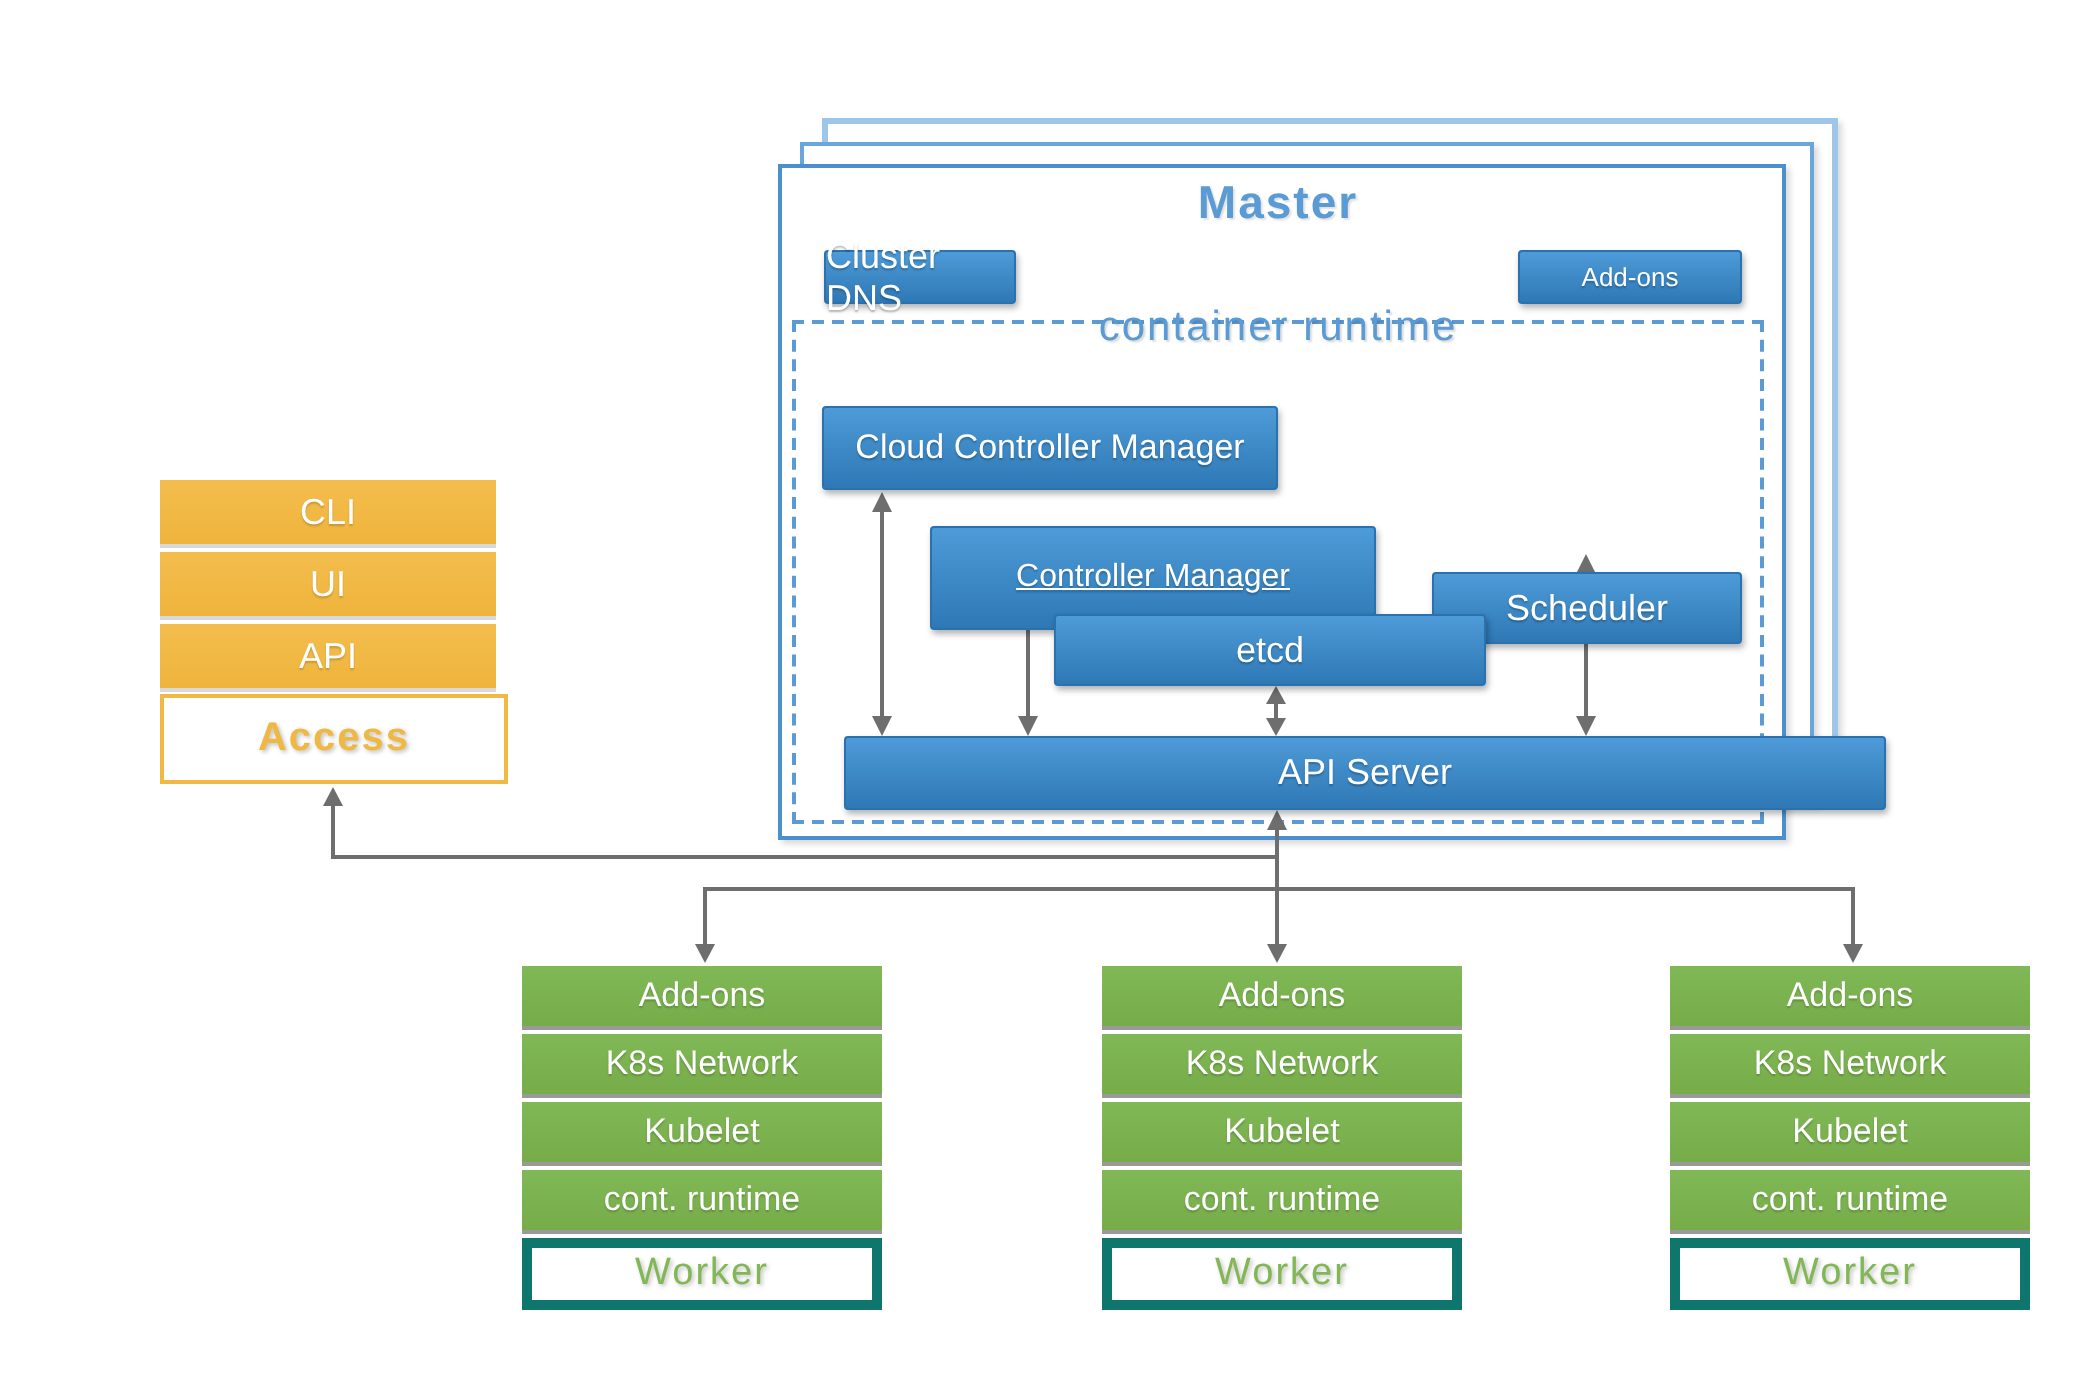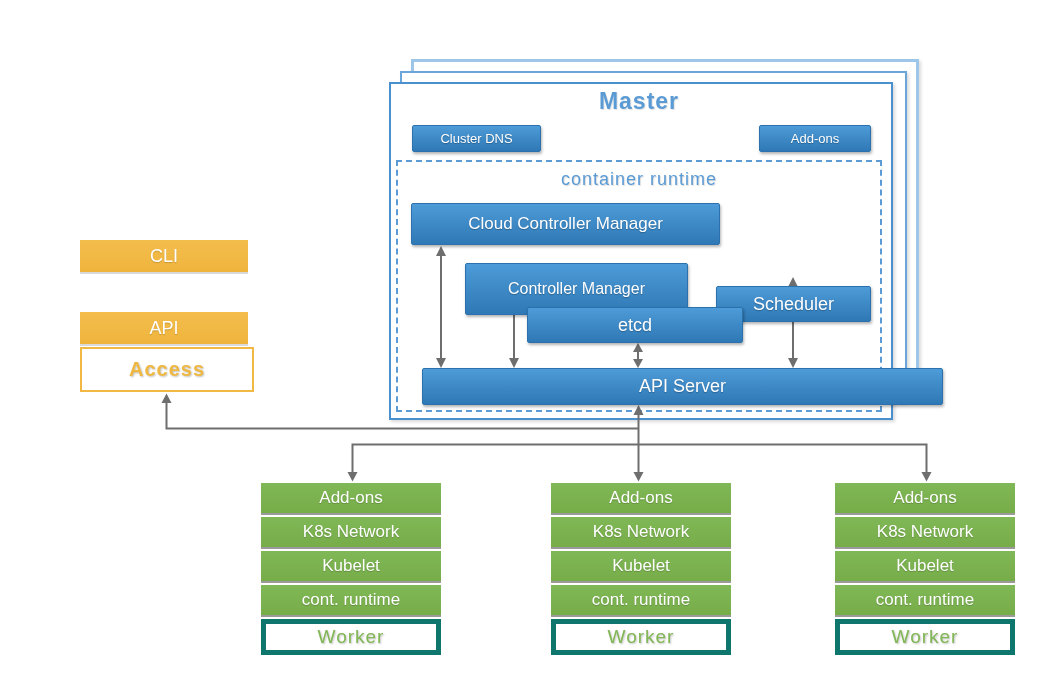--- a/index.html
+++ b/index.html
@@ -14,34 +14,34 @@
   .master-main{left:389px;top:82px;width:500px;height:334px;border:2px solid #4a90cf;z-index:3;}
   .master-title{
     position:absolute;left:389px;top:88px;width:500px;text-align:center;z-index:7;
     color:#5b9bd5;font-size:23px;letter-spacing:1px;text-shadow:1px 1px 1px rgba(0,0,0,0.12);font-weight:bold;
   }
   .runtime-box{
     position:absolute;left:396px;top:160px;width:486px;height:252px;
     border:2px dashed #5b9bd5;background:transparent;z-index:4;box-sizing:border-box;
   }
   .runtime-title{
-    position:absolute;left:396px;top:169px;width:486px;text-align:center;z-index:7;
-    color:#5b9bd5;font-size:18px;letter-spacing:1px;text-shadow:1px 1px 1px rgba(0,0,0,0.15);
+    position:absolute;left:396px;top:152px;width:486px;text-align:center;z-index:7;
+    color:#5b9bd5;font-size:21px;letter-spacing:1px;text-shadow:1px 1px 1px rgba(0,0,0,0.15);
   }
   
   .blue-box{
     position:absolute;z-index:6;display:flex;align-items:center;justify-content:center;
     background:linear-gradient(#4d9bd8,#2e78b5);border:1px solid #2b71ad;border-radius:2px;
     color:#ffffff;box-shadow:1px 2px 3px rgba(0,0,0,0.3);box-sizing:border-box;
     text-shadow:0 1px 1px rgba(0,0,0,0.25);
   }
-  .badge-dns{left:412px;top:125px;width:129px;height:27px;font-size:13px;}
+  .badge-dns{left:412px;top:125px;width:96px;height:27px;font-size:18px;}
   .badge-addons{left:759px;top:125px;width:112px;height:27px;font-size:13px;}
-  .box-ccm{left:411px;top:203px;width:309px;height:42px;font-size:17px;}
-  .box-cm{left:465px;top:263px;width:223px;height:52px;font-size:16px;}
+  .box-ccm{left:411px;top:203px;width:228px;height:42px;font-size:17px;}
+  .box-cm{left:465px;top:263px;width:223px;height:52px;font-size:16px;text-decoration:underline;}
   .box-sched{left:716px;top:242px;width:155px;height:36px;font-size:18px;margin-top:44px;}
   .box-etcd{left:527px;top:307px;width:216px;height:36px;font-size:18px;}
   .box-api{left:422px;top:368px;width:521px;height:37px;font-size:18px;}
   
   .orange-row{
     position:absolute;left:80px;width:168px;height:32px;z-index:6;
     display:flex;align-items:center;justify-content:center;
     background:linear-gradient(#f3bd4d,#efb43c);color:#ffffff;font-size:18px;
     box-shadow:0 2px 0 #d9d9d9;text-shadow:0 1px 1px rgba(0,0,0,0.18);
   }
@@ -127,20 +127,21 @@
   <div class="blue-box badge-dns">Cluster DNS</div>
   <div class="blue-box badge-addons">Add-ons</div>
 
   <div class="blue-box box-ccm">Cloud Controller Manager</div>
   <div class="blue-box box-cm">Controller Manager</div>
   <div class="blue-box box-sched">Scheduler</div>
   <div class="blue-box box-etcd">etcd</div>
   <div class="blue-box box-api">API Server</div>
 
   <div class="orange-row row-cli">CLI</div>
+  <div class="orange-row row-ui">UI</div>
   <div class="orange-row row-api">API</div>
   <div class="access-box">Access</div>
 
   <div class="worker-node worker-1">
     <div class="green-row">Add-ons</div>
     <div class="green-row">K8s Network</div>
     <div class="green-row">Kubelet</div>
     <div class="green-row">cont. runtime</div>
     <div class="worker-footer">Worker</div>
   </div>

